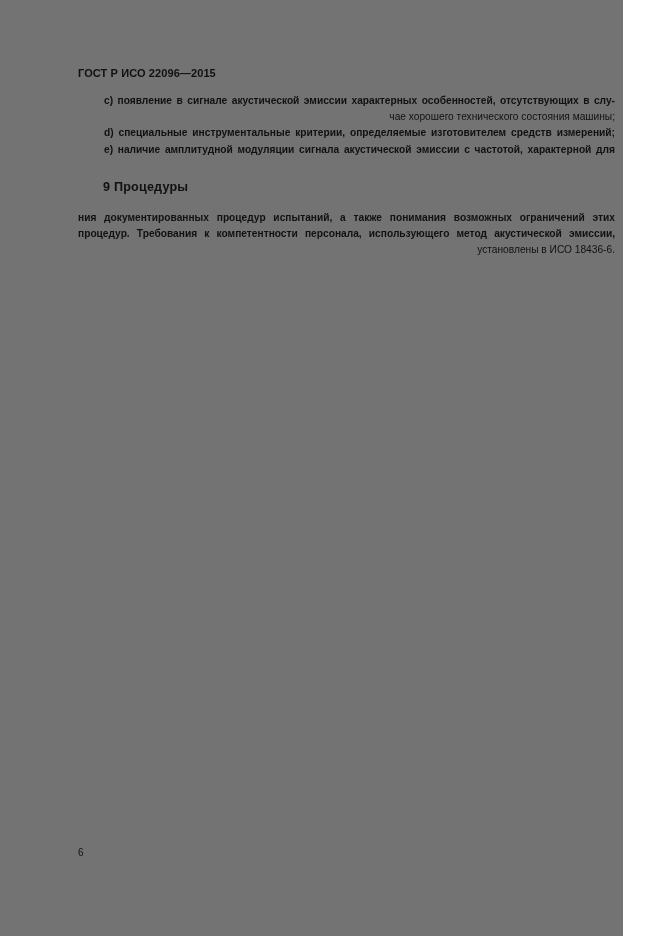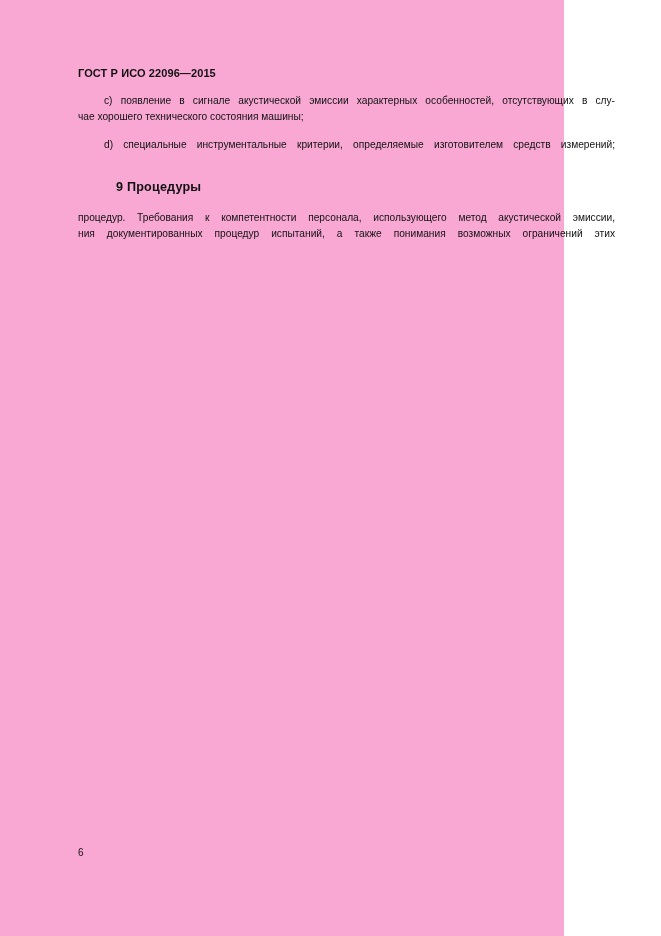--- a/index.html
+++ b/index.html
@@ -11,22 +11,22 @@
       width: 661px;
       height: 936px;
       position: relative;
       overflow: hidden;
       font-family: "Liberation Sans", sans-serif;
       color: #111111;
     }
     .page {
       position: absolute;
       left: 0; top: 0;
-      width: 564px; height: 936px;
-      background: #f9a8d4;
+      width: 623px; height: 936px;
+      background: #737373;
     }
     .header {
       position: absolute;
       left: 78px;
       top: 67px;
       font-weight: bold;
       font-size: 11px;
       letter-spacing: 0.1px;
     }
     .body-text {
@@ -34,36 +34,38 @@
       left: 78px;
       width: 537px;
       font-size: 10.2px;
       line-height: 16.2px;
     }
     .list {
       top: 93px;
     }
     .section-title {
       position: absolute;
-      left: 116px;
+      left: 103px;
       top: 180px;
       font-weight: bold;
       font-size: 12.6px;
       letter-spacing: 0.2px;
       text-align: right;
     }
     .section-body {
       top: 210px;
     }
     .justify-full {
       text-align: justify;
       text-align-last: justify;
+      font-weight: bold;
     }
     .line {
       display: block;
+      text-align: right;
     }
     .page-number {
       position: absolute;
       left: 78px;
       top: 847px;
       font-size: 10px;
     }
   </style>
 </head>
 <body>
@@ -71,28 +73,30 @@
 <div class="page">
 
   <div class="header">ГОСТ Р ИСО 22096—2015</div>
 
   <div class="body-text list">
     <div>
       <span class="line justify-full" style="padding-left:26px;">c)  появление в сигнале акустической эмиссии характерных особенностей, отсутствующих в слу-</span>
       <span class="line">чае хорошего технического состояния машины;</span>
     </div>
     <div>
-      <span class="line justify-full" style="padding-left:26px;margin-top:12px;">d)  специальные инструментальные критерии, определяемые изготовителем средств измерений;</span>
+      <span class="line justify-full" style="padding-left:26px;">d)  специальные инструментальные критерии, определяемые изготовителем средств измерений;</span>
     </div>
     <div>
+      <span class="line justify-full" style="padding-left:26px;">e)  наличие амплитудной модуляции сигнала акустической эмиссии с частотой, характерной для</span>
     </div>
   </div>
 
   <div class="section-title">9  Процедуры</div>
 
   <div class="body-text section-body">
+    <span class="line justify-full">ния документированных процедур испытаний, а также понимания возможных ограничений этих</span>
     <span class="line justify-full">процедур. Требования к компетентности персонала, использующего метод акустической эмиссии,</span>
-    <span class="line justify-full">ния документированных процедур испытаний, а также понимания возможных ограничений этих</span>
+    <span class="line">установлены в ИСО 18436-6.</span>
   </div>
 
   <div class="page-number">6</div>
 
 </div>
 
 </body></html>

